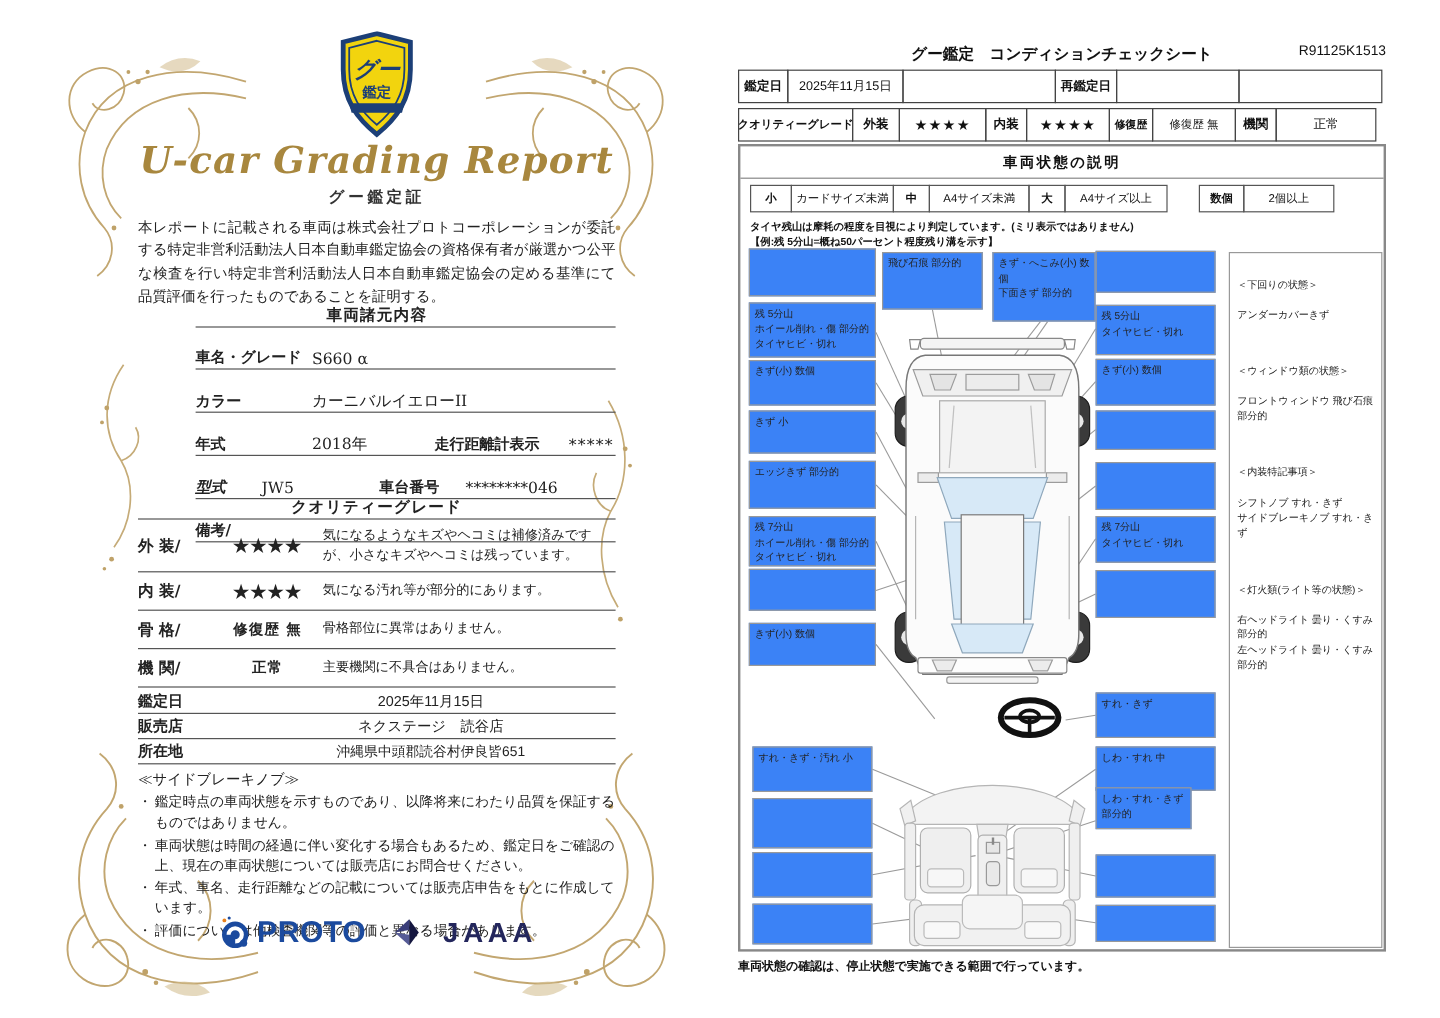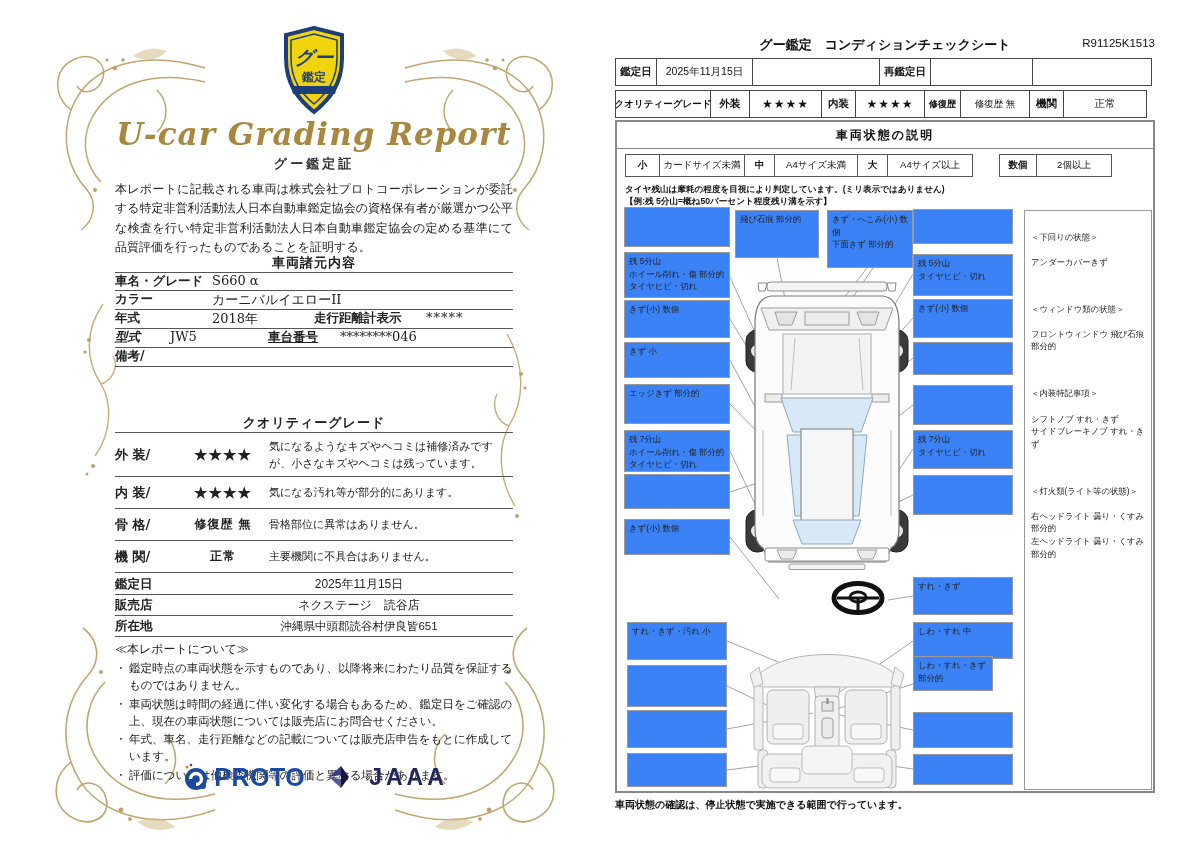--- a/index.html
+++ b/index.html
@@ -9,21 +9,21 @@
   
   #left-page { position:absolute; left:35px; top:0; width:540px; height:848px; font-family:"DejaVu Serif", serif; color:#222; }
   .lp-content { position:absolute; left:80px; top:0; width:398px; height:848px; }
   .ornament { position:absolute; pointer-events:none; }
   .badge-wrap { position:absolute; left:50%; transform:translateX(-50%); top:26px; }
   .report-title { position:absolute; top:116px; width:100%; text-align:center; font-family:"DejaVu Serif", serif; font-style:italic; font-weight:bold; font-size:31px; color:#a8873e; letter-spacing:1px; white-space:nowrap; }
   .report-sub { position:absolute; top:155px; width:100%; text-align:center; font-size:13px; font-weight:bold; letter-spacing:3px; color:#333; }
   .lp-intro { position:absolute; top:180px; width:100%; font-size:12px; line-height:1.62; text-align:justify; color:#222; }
   .lp-sec-title { position:absolute; width:100%; text-align:center; font-size:13px; font-weight:bold; color:#222; letter-spacing:1px; }
   .spec-table { position:absolute; top:272px; width:100%; font-size:13px; }
-  .spec-row { display:flex; align-items:flex-start; border-bottom:1px solid #555; height:19px; }
+  .spec-row { display:flex; align-items:flex-end; border-bottom:1px solid #555; height:36px;margin-left:48px; }
   .spec-row:first-child { border-top:1px solid #555; }
   .spec-label { font-weight:bold; font-size:12.5px; }
   .grade-table { position:absolute; top:432px; width:100%; }
   .grade-row { display:flex; align-items:center; border-bottom:1px solid #555; padding:5px 0; min-height:32px; }
   .grade-row:first-child { border-top:1px solid #555; }
   .grade-label { width:62px; font-weight:bold; font-size:13px; white-space:nowrap; }
   .grade-value { width:92px; font-size:13px; font-weight:bold; text-align:center; letter-spacing:1px; }
   .grade-desc { flex:1; font-size:11px; line-height:1.5; font-family:"Liberation Sans", sans-serif; color:#222; }
   .info-table { position:absolute; top:574px; width:100%; }
   .info-row { display:flex; align-items:center; border-bottom:1px solid #555; height:21px; }
@@ -180,21 +180,21 @@
         </div>
         <div class="spec-row">
           <span class="spec-label" style="width:97px;">年式</span>
           <span style="width:102px;font-size:13px;">2018年</span>
           <span class="spec-label" style="width:112px;">走行距離計表示</span>
           <span style="font-size:13px;letter-spacing:1px;">*****</span>
         </div>
         <div class="spec-row">
           <span class="spec-label" style="width:55px;font-style:italic;">型式</span>
           <span style="width:98px;font-size:13px;">JW5</span>
-          <span class="spec-label" style="width:72px;text-decoration:underline;">車台番号</span>
+          <span class="spec-label" style="width:72px;">車台番号</span>
           <span style="font-size:13px;">********046</span>
         </div>
         <div class="spec-row">
           <span class="spec-label">備考/</span>
         </div>
       </div>
 
       <div class="lp-sec-title" style="top:414px;">クオリティーグレード</div>
 
       <div class="grade-table">
@@ -229,21 +229,21 @@
           <span class="info-label">販売店</span>
           <span class="info-value">ネクステージ　読谷店</span>
         </div>
         <div class="info-row">
           <span class="info-label">所在地</span>
           <span class="info-value" style="font-size:11.5px;">沖縄県中頭郡読谷村伊良皆651</span>
         </div>
       </div>
 
       <div class="notes">
-        <div class="notes-title">≪本レポートについて≫</div>
+        <div class="notes-title">≪サイドブレーキノブ≫</div>
         <div class="note-item">
             <span class="note-bullet">・</span>
             <span>鑑定時点の車両状態を示すものであり、以降将来にわたり品質を保証するものではありません。</span>
           </div>
         <div class="note-item">
             <span class="note-bullet">・</span>
             <span>車両状態は時間の経過に伴い変化する場合もあるため、鑑定日をご確認の上、現在の車両状態については販売店にお問合せください。</span>
           </div>
         <div class="note-item">
             <span class="note-bullet">・</span>

